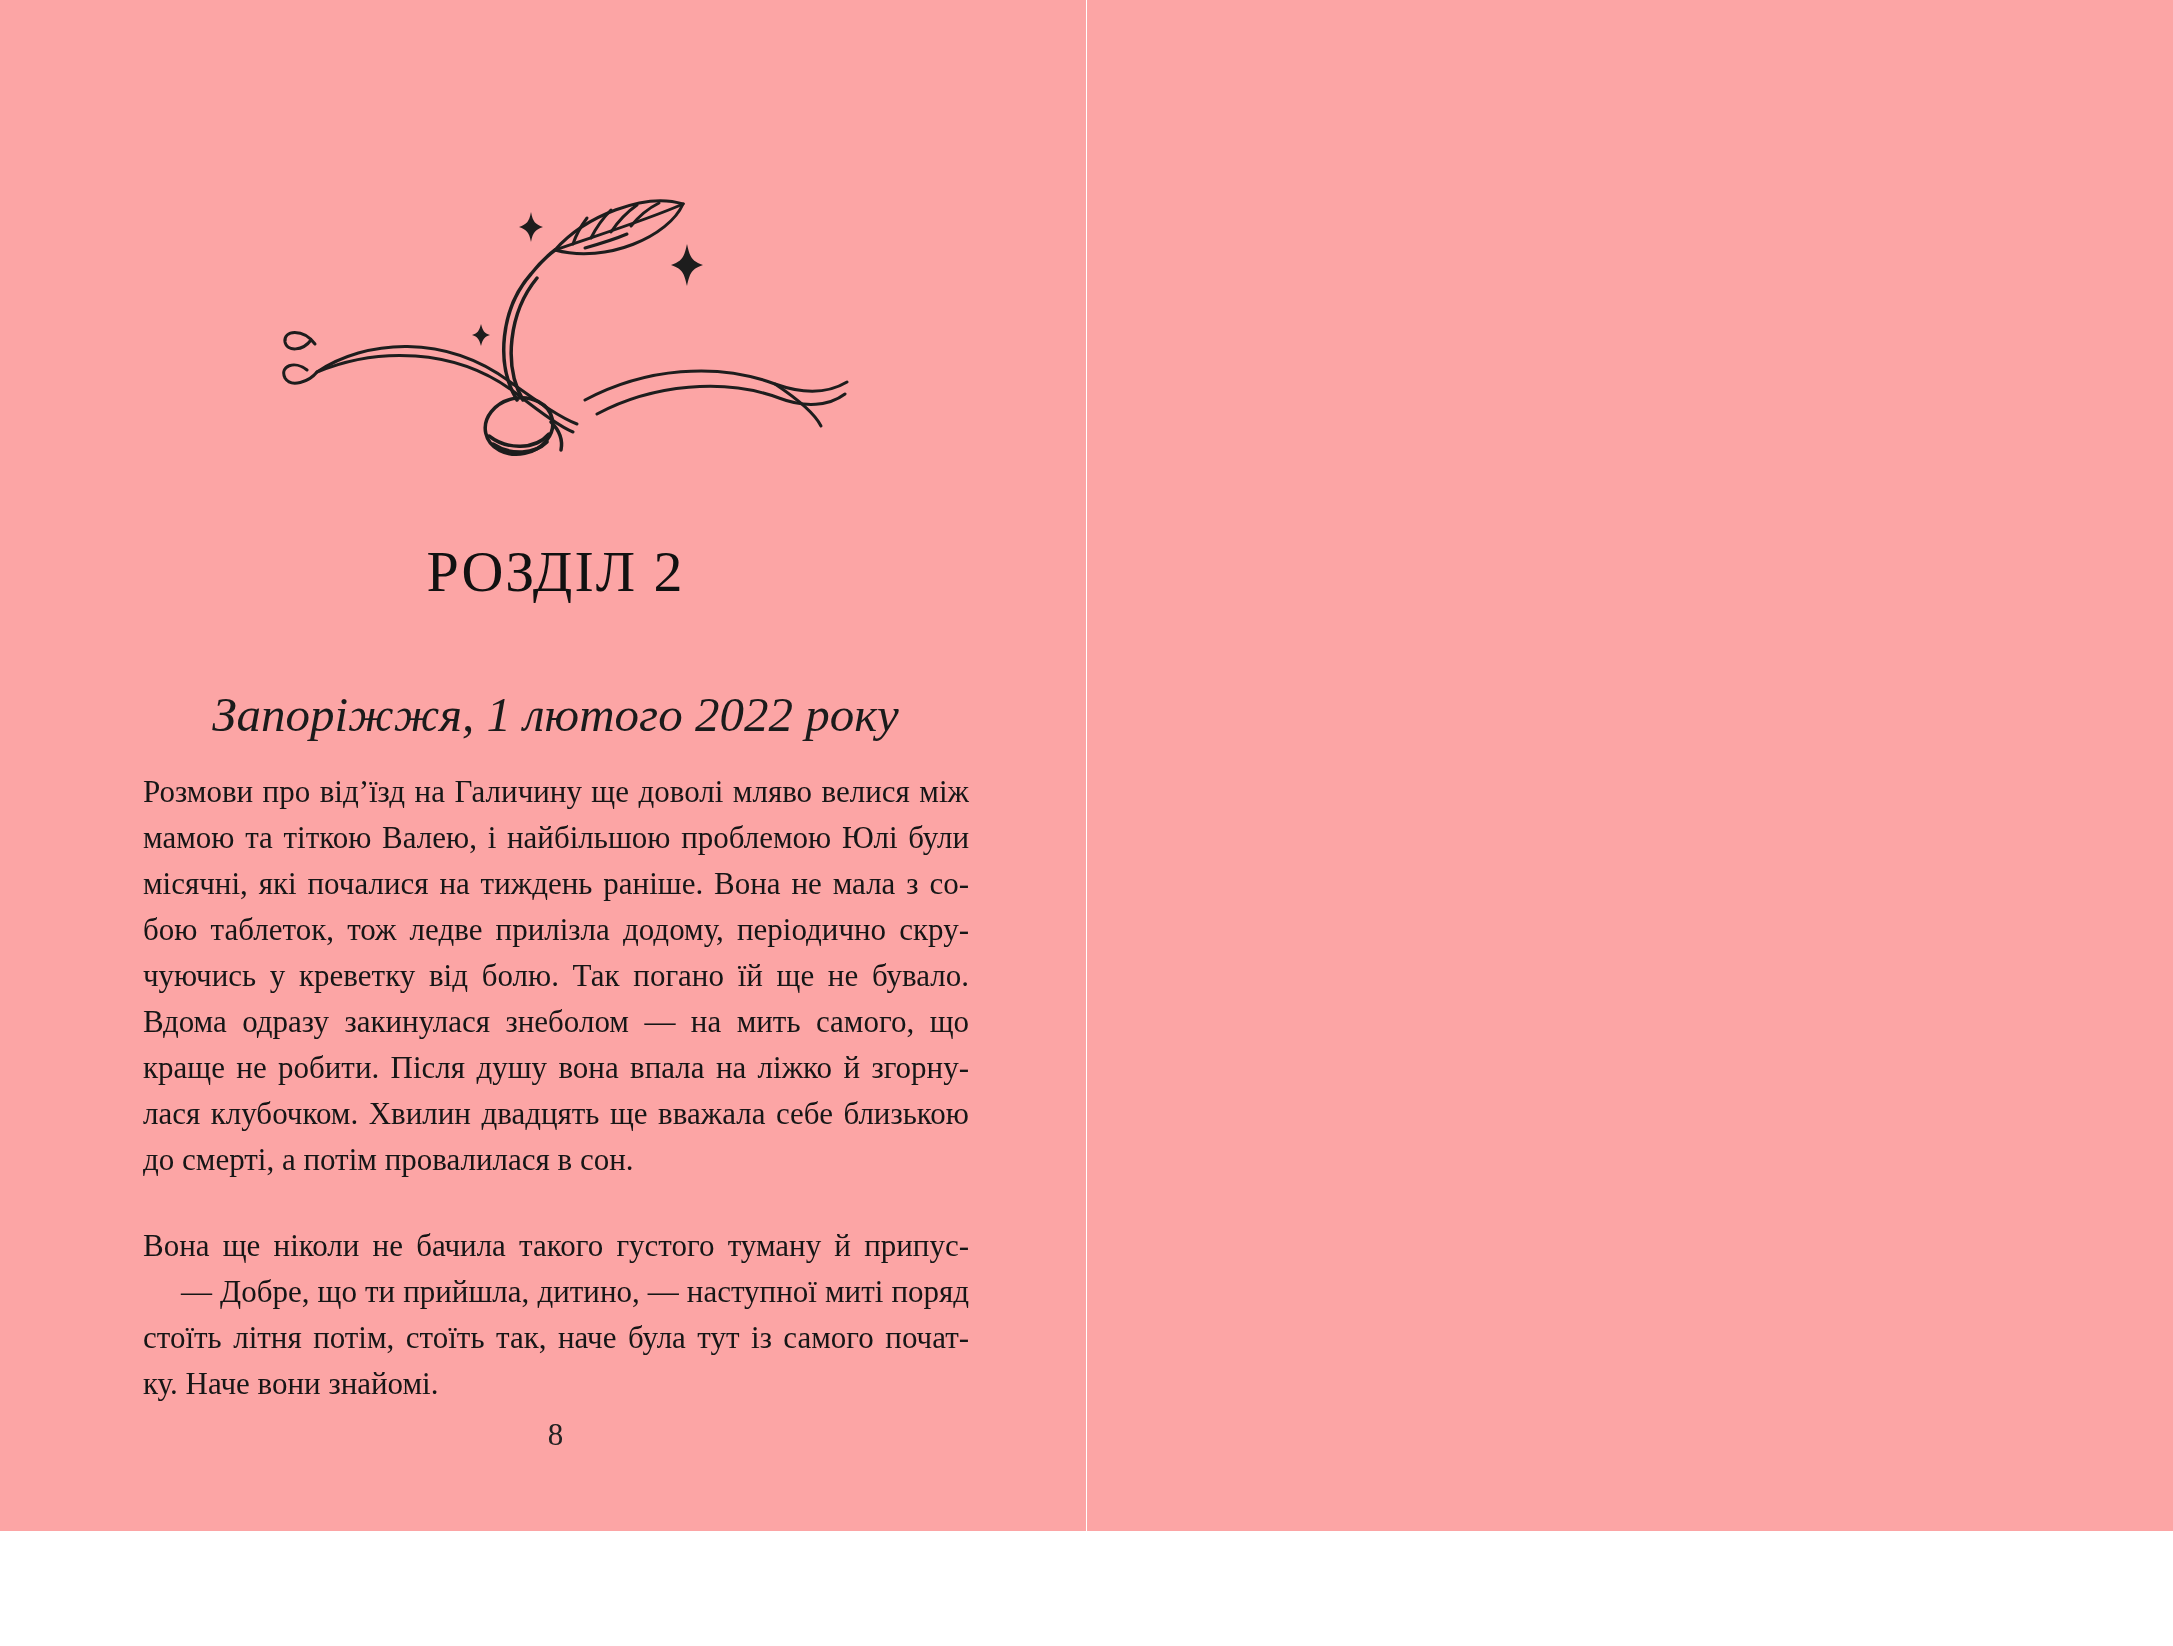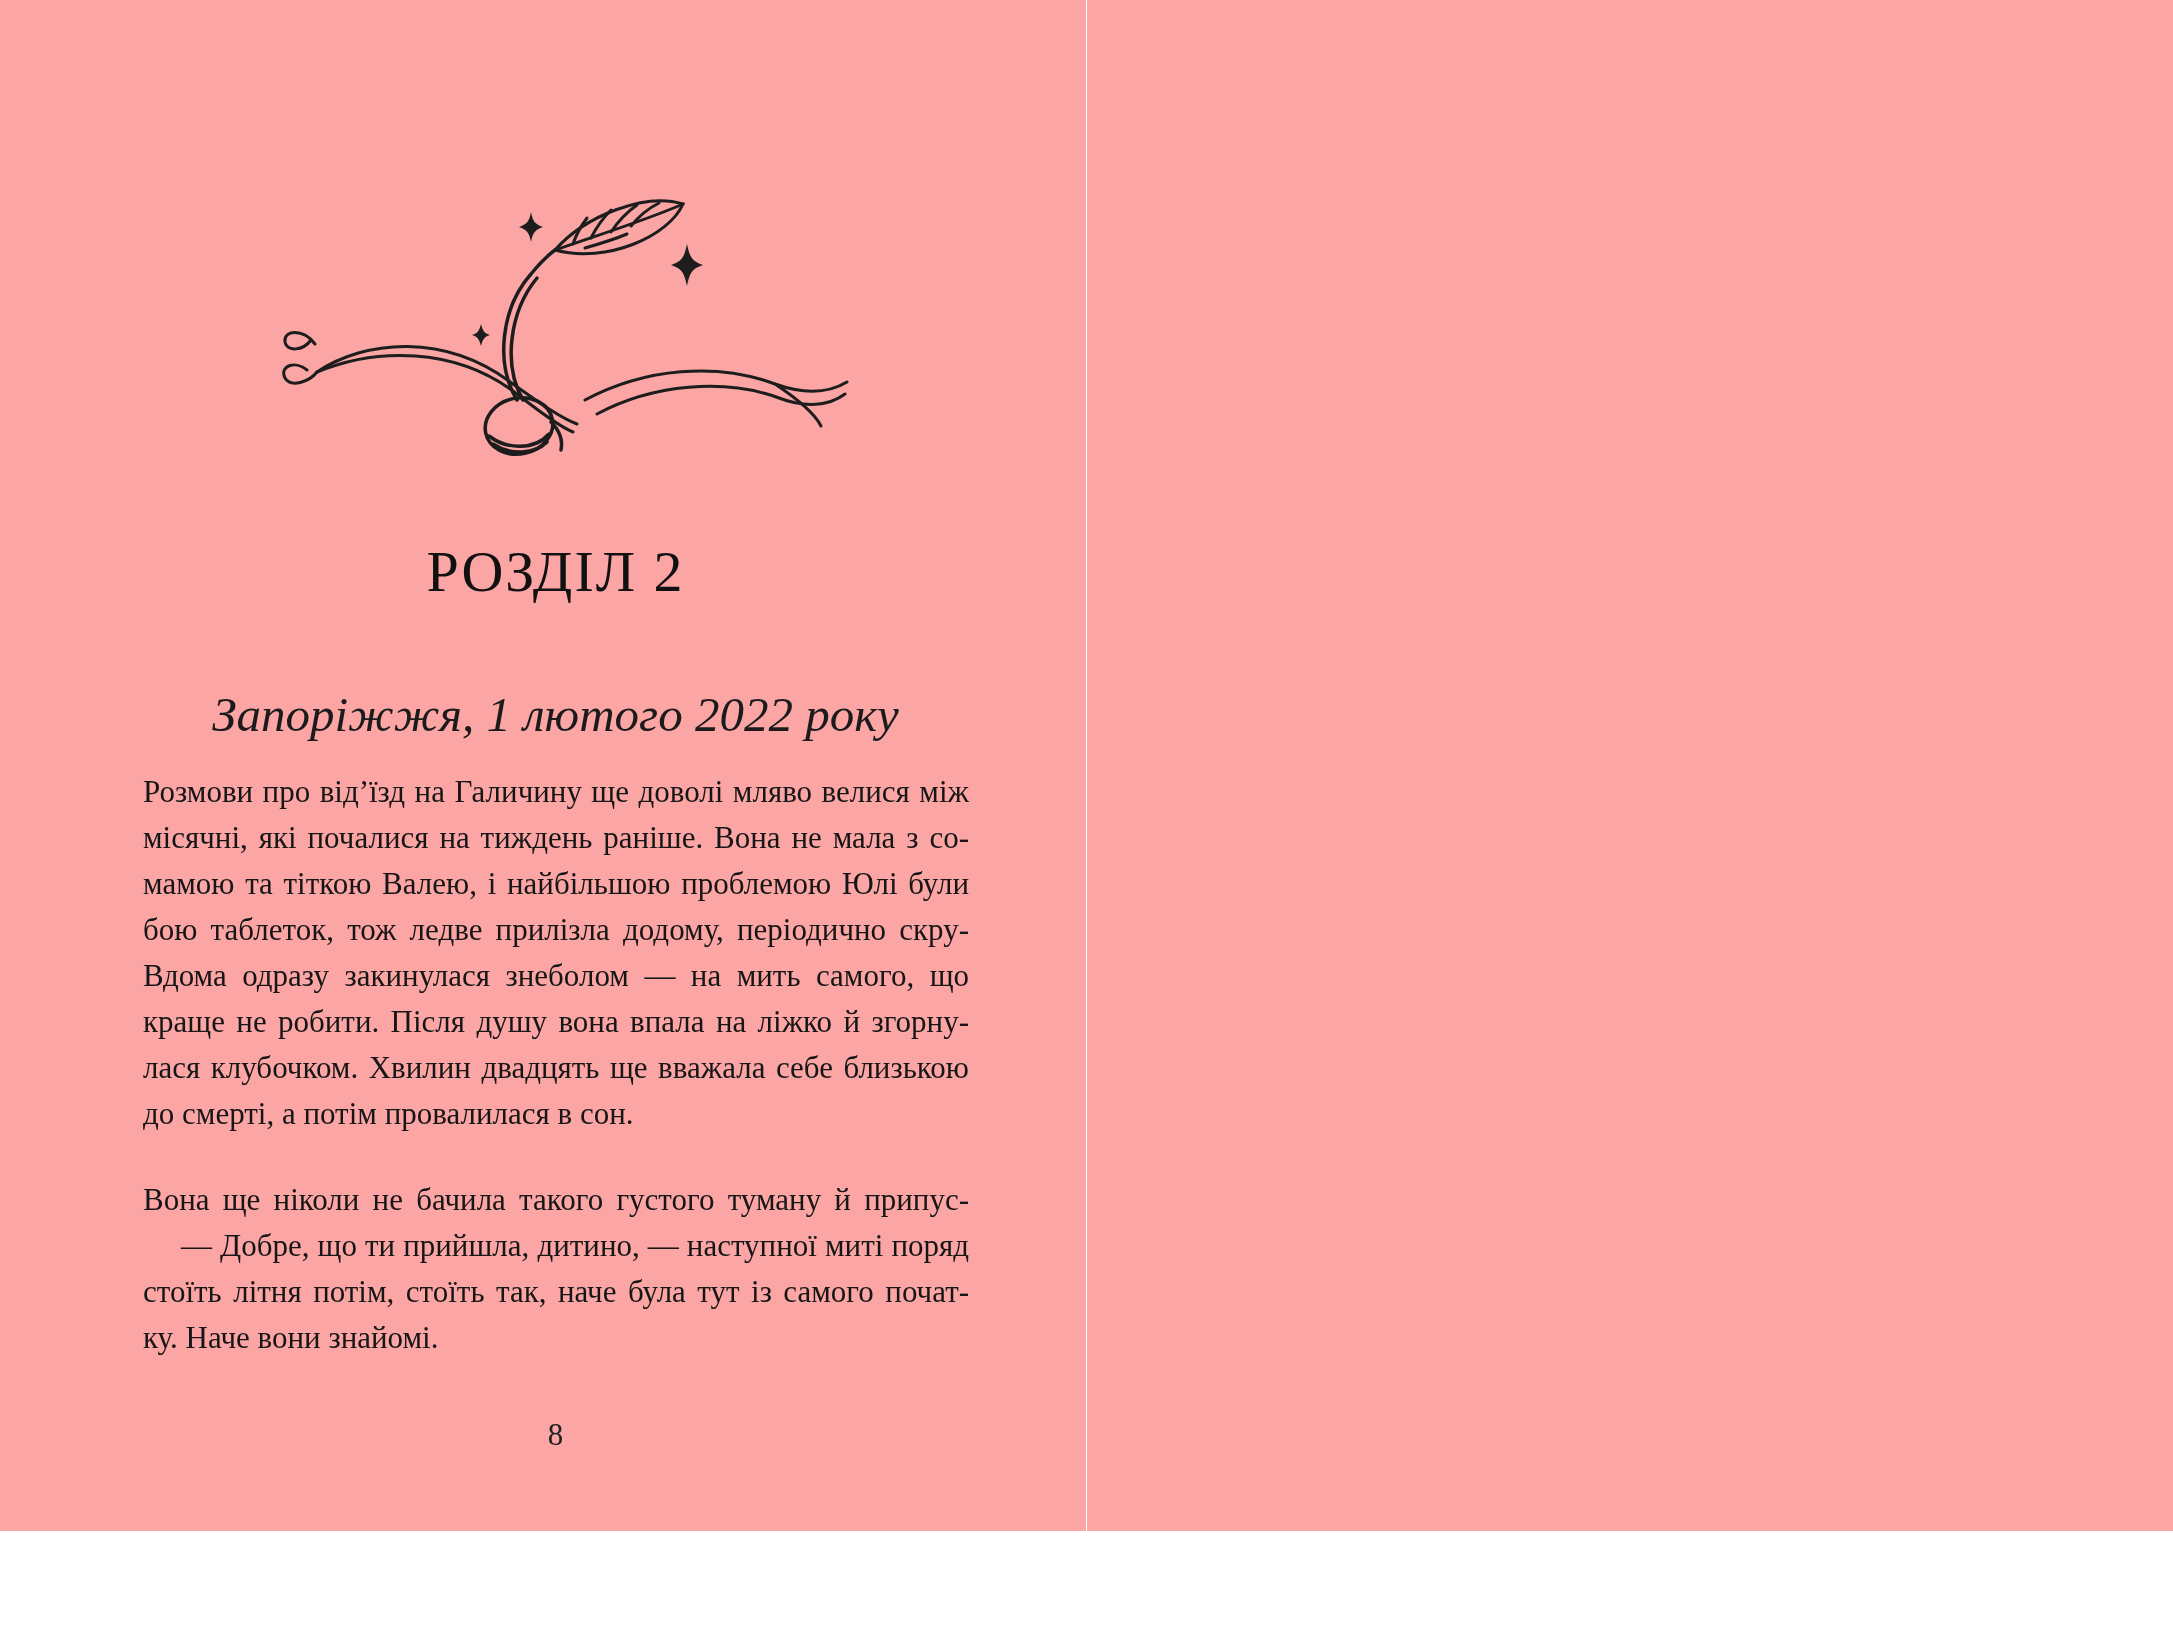--- a/index.html
+++ b/index.html
@@ -96,23 +96,24 @@
     </g>
   </svg>
 
   <div class="chapter-title">РОЗДІЛ 2</div>
 
   <div class="chapter-subtitle">Запоріжжя, 1 лютого 2022 року</div>
 
   <div class="body-col" id="left-body">
       <div class="para">
         <div class="line jl">Розмови про від’їзд на Галичину ще доволі мляво велися між</div>
+        <div class="line jl">мамою та тіткою Валею, і найбільшою проблемою Юлі були</div>
         <div class="line jl">місячні, які почалися на тиждень раніше. Вона не мала з со-</div>
-        <div class="line jl">мамою та тіткою Валею, і найбільшою проблемою Юлі були</div>
         <div class="line jl">бою таблеток, тож ледве прилізла додому, періодично скру-</div>
+        <div class="line jl">чуючись у креветку від болю. Так погано їй ще не бувало.</div>
         <div class="line jl">Вдома одразу закинулася знеболом — на мить самого, що</div>
         <div class="line jl">краще не робити. Після душу вона впала на ліжко й згорну-</div>
         <div class="line jl">лася клубочком. Хвилин двадцять ще вважала себе близькою</div>
         <div class="line ll">до смерті, а потім провалилася в сон.</div>
       </div>
       <div class="para gap">
         <div class="line jl">Вона ще ніколи не бачила такого густого туману й припус-</div>
       </div>
       <div class="para">
         <div class="line jl ind">— Добре, що ти прийшла, дитино, — наступної миті поряд</div>

